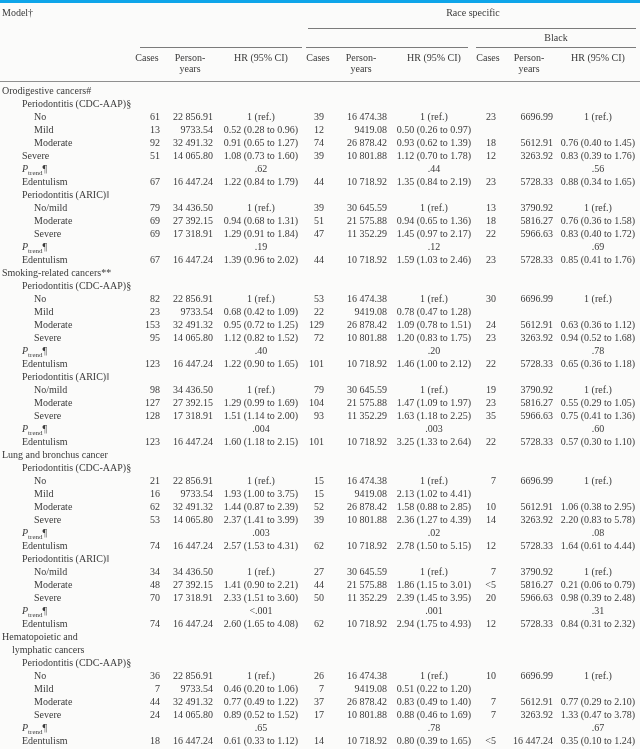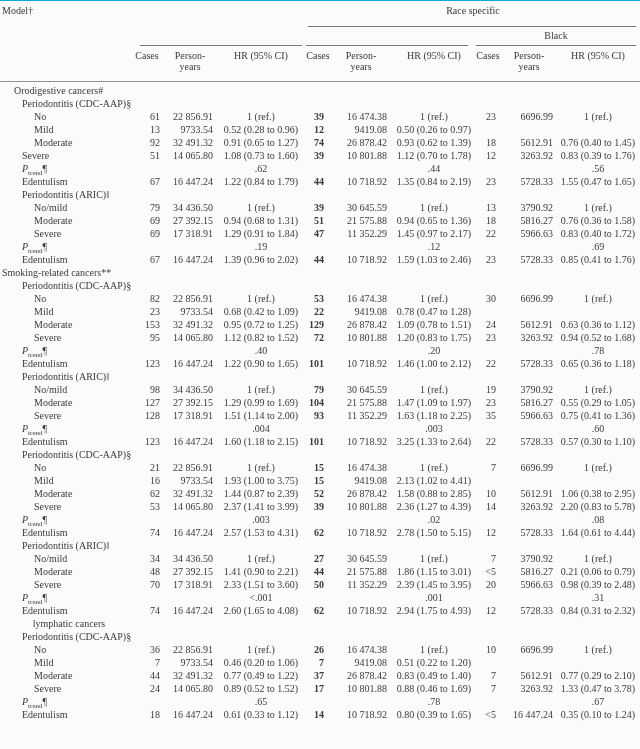--- a/index.html
+++ b/index.html
@@ -2,21 +2,21 @@
 <html><head>
 <meta charset="utf-8">
 <style>
   html,body{margin:0;padding:0;background:#fbfbfa;}
   body{width:640px;height:749px;overflow:hidden;
        font-family:"Liberation Serif","DejaVu Serif",serif;color:#3a3a3a;}
   .wrap{position:relative;width:640px;}
 
   
   .hdr{position:relative;height:82px;box-sizing:border-box;
-       border-top:1px solid #0ea5e9;border-bottom:1px solid #8f8f8f;}
+       border-top:3px solid #0ea5e9;border-bottom:1px solid #8f8f8f;}
   .hdr .lbl{position:absolute;font-size:10px;line-height:12px;}
   .lbl.model{left:2px;top:4px;}
   .lbl.overall{left:134px;width:174px;top:4px;text-align:center;}
   .lbl.race{left:308px;width:330px;top:4px;text-align:center;}
   .lbl.white{left:306px;width:166px;top:29px;text-align:center;}
   .lbl.black{left:474px;width:164px;top:29px;text-align:center;}
   .rule{position:absolute;height:1px;background:#7b7b7b;}
   .rule.race-r{left:308px;width:328px;top:25px;}
   .rule.ov-r{left:140px;width:162px;top:44px;}
   .rule.wh-r{left:306px;width:162px;top:44px;}
@@ -24,21 +24,21 @@
   .colh{position:absolute;top:49px;font-size:10px;line-height:11px;text-align:center;}
   .colh.oc{left:130px;width:34px;} .colh.op{left:166px;width:48px;} .colh.oh{left:214px;width:94px;}
   .colh.wc{left:302px;width:32px;} .colh.wp{left:336px;width:50px;} .colh.wh{left:388px;width:92px;}
   .colh.bc{left:472px;width:32px;} .colh.bp{left:504px;width:50px;} .colh.bh{left:556px;width:84px;}
 
   
   table.tbl{border-collapse:collapse;table-layout:fixed;width:640px;margin-top:2px;}
   td{font-size:10px;height:13px;line-height:13px;padding:0;white-space:nowrap;overflow:visible;}
   td.lab{text-align:left;}
   td.num{text-align:right;}
-  .num.g-o{padding-right:2px;} .num.g-w{padding-right:8px;font-weight:bold;} .num.g-b{padding-right:4px;}
+  .num.g-o{padding-right:2px;} .num.g-w{padding-right:8px;} .num.g-b{padding-right:4px;}
   td.py{text-align:right;}
   .py.g-o{padding-right:1px;} .py.g-w{padding-right:1px;} .py.g-b{padding-right:3px;}
   td.hr{text-align:center;}
   td.lab sub{font-size:7px;line-height:0;}
   td.lab i{font-style:italic;}
 </style>
 </head>
 <body>
 
 <div class="wrap">
@@ -69,21 +69,21 @@
         <col style="width:94px">
       <col style="width:24px">
         <col style="width:56px">
         <col style="width:92px">
       <col style="width:20px">
         <col style="width:56px">
         <col style="width:84px">
     </colgroup>
     <tbody>
         <tr>
-          <td class="lab" style="padding-left: 14px; margin-left: 19px;">Orodigestive cancers#</td>
+          <td class="lab" style="padding-left: 2px; margin-left: 19px;">Orodigestive cancers#</td>
           <td class="num g-o"></td>
           <td class="py g-o"></td>
           <td class="hr g-o"></td>
           <td class="num g-w"></td>
           <td class="py g-w"></td>
           <td class="hr g-w"></td>
           <td class="num g-b"></td>
           <td class="py g-b"></td>
           <td class="hr g-b"></td>
         </tr>
@@ -162,21 +162,21 @@
         <tr>
           <td class="lab" style="padding-left: 22px;">Edentulism</td>
           <td class="num g-o">67</td>
           <td class="py g-o">16 447.24</td>
           <td class="hr g-o">1.22 (0.84 to 1.79)</td>
           <td class="num g-w">44</td>
           <td class="py g-w">10 718.92</td>
           <td class="hr g-w">1.35 (0.84 to 2.19)</td>
           <td class="num g-b">23</td>
           <td class="py g-b">5728.33</td>
-          <td class="hr g-b">1.55 (0.47 to 1.65)</td>
+          <td class="hr g-b">0.88 (0.34 to 1.65)</td>
         </tr>
         <tr>
           <td class="lab" style="padding-left: 22px;">Periodontitis (ARIC)‖</td>
           <td class="num g-o"></td>
           <td class="py g-o"></td>
           <td class="hr g-o"></td>
           <td class="num g-w"></td>
           <td class="py g-w"></td>
           <td class="hr g-w"></td>
           <td class="num g-b"></td>
@@ -405,20 +405,32 @@
           <td class="py g-o">16 447.24</td>
           <td class="hr g-o">1.60 (1.18 to 2.15)</td>
           <td class="num g-w">101</td>
           <td class="py g-w">10 718.92</td>
           <td class="hr g-w">3.25 (1.33 to 2.64)</td>
           <td class="num g-b">22</td>
           <td class="py g-b">5728.33</td>
           <td class="hr g-b">0.57 (0.30 to 1.10)</td>
         </tr>
         <tr>
+          <td class="lab" style="padding-left: 2px;">Lung and bronchus cancer</td>
+          <td class="num g-o"></td>
+          <td class="py g-o"></td>
+          <td class="hr g-o"></td>
+          <td class="num g-w"></td>
+          <td class="py g-w"></td>
+          <td class="hr g-w"></td>
+          <td class="num g-b"></td>
+          <td class="py g-b"></td>
+          <td class="hr g-b"></td>
+        </tr>
+        <tr>
           <td class="lab" style="padding-left: 22px;">Periodontitis (CDC-AAP)§</td>
           <td class="num g-o"></td>
           <td class="py g-o"></td>
           <td class="hr g-o"></td>
           <td class="num g-w"></td>
           <td class="py g-w"></td>
           <td class="hr g-w"></td>
           <td class="num g-b"></td>
           <td class="py g-b"></td>
           <td class="hr g-b"></td>
@@ -561,21 +573,33 @@
           <td class="py g-o">16 447.24</td>
           <td class="hr g-o">2.60 (1.65 to 4.08)</td>
           <td class="num g-w">62</td>
           <td class="py g-w">10 718.92</td>
           <td class="hr g-w">2.94 (1.75 to 4.93)</td>
           <td class="num g-b">12</td>
           <td class="py g-b">5728.33</td>
           <td class="hr g-b">0.84 (0.31 to 2.32)</td>
         </tr>
         <tr>
-          <td class="lab" style="padding-left: 4px; text-align: center;">lymphatic cancers</td>
+          <td class="lab" style="padding-left: 2px;">Hematopoietic and</td>
+          <td class="num g-o"></td>
+          <td class="py g-o"></td>
+          <td class="hr g-o"></td>
+          <td class="num g-w"></td>
+          <td class="py g-w"></td>
+          <td class="hr g-w"></td>
+          <td class="num g-b"></td>
+          <td class="py g-b"></td>
+          <td class="hr g-b"></td>
+        </tr>
+        <tr>
+          <td class="lab" style="padding-left: 12px;">lymphatic cancers</td>
           <td class="num g-o"></td>
           <td class="py g-o"></td>
           <td class="hr g-o"></td>
           <td class="num g-w"></td>
           <td class="py g-w"></td>
           <td class="hr g-w"></td>
           <td class="num g-b"></td>
           <td class="py g-b"></td>
           <td class="hr g-b"></td>
         </tr>

